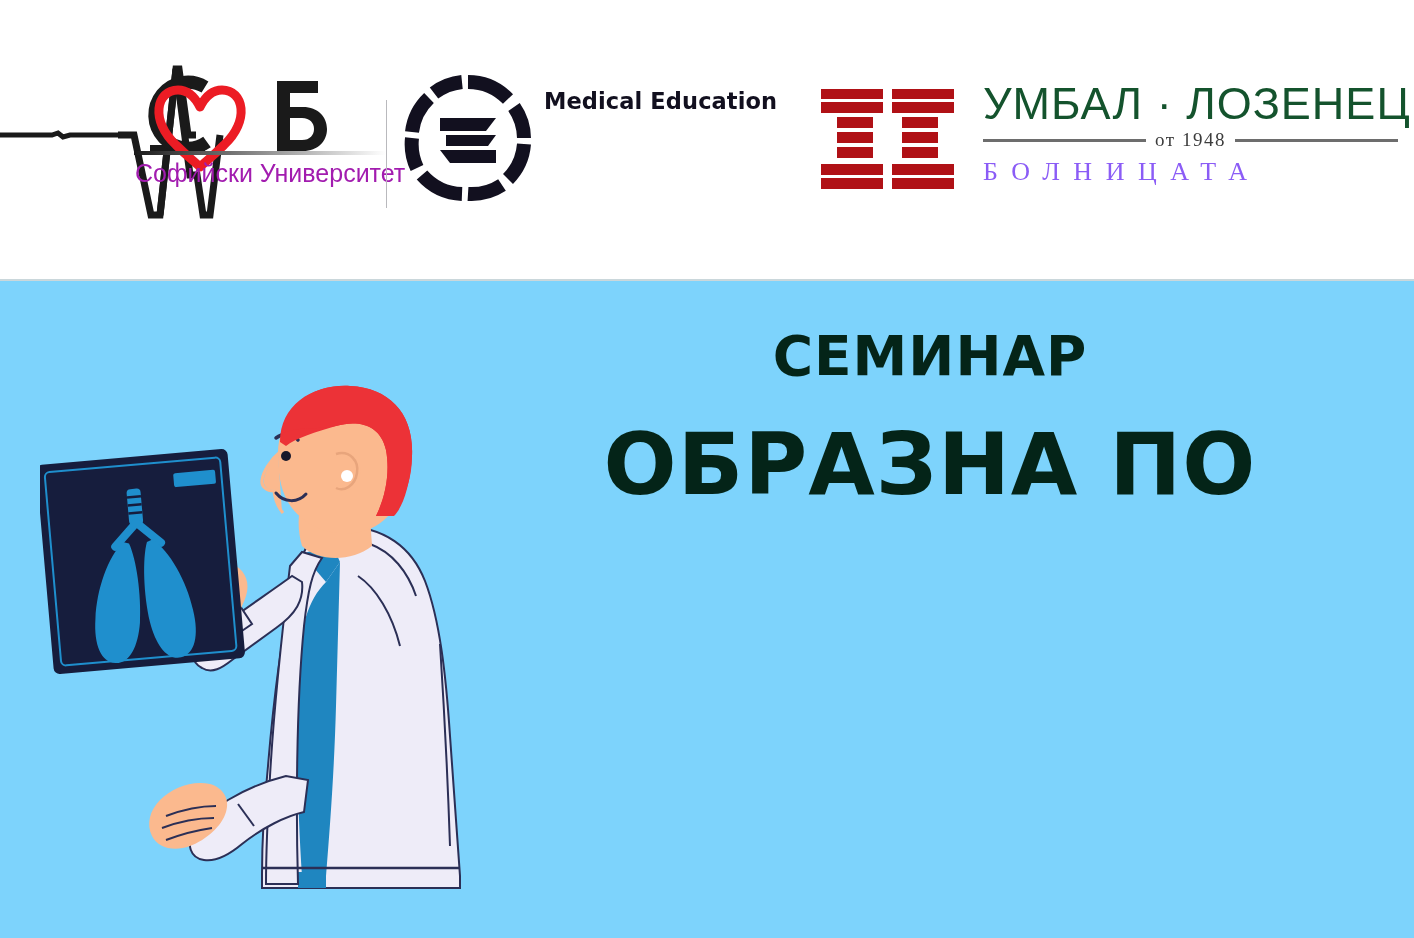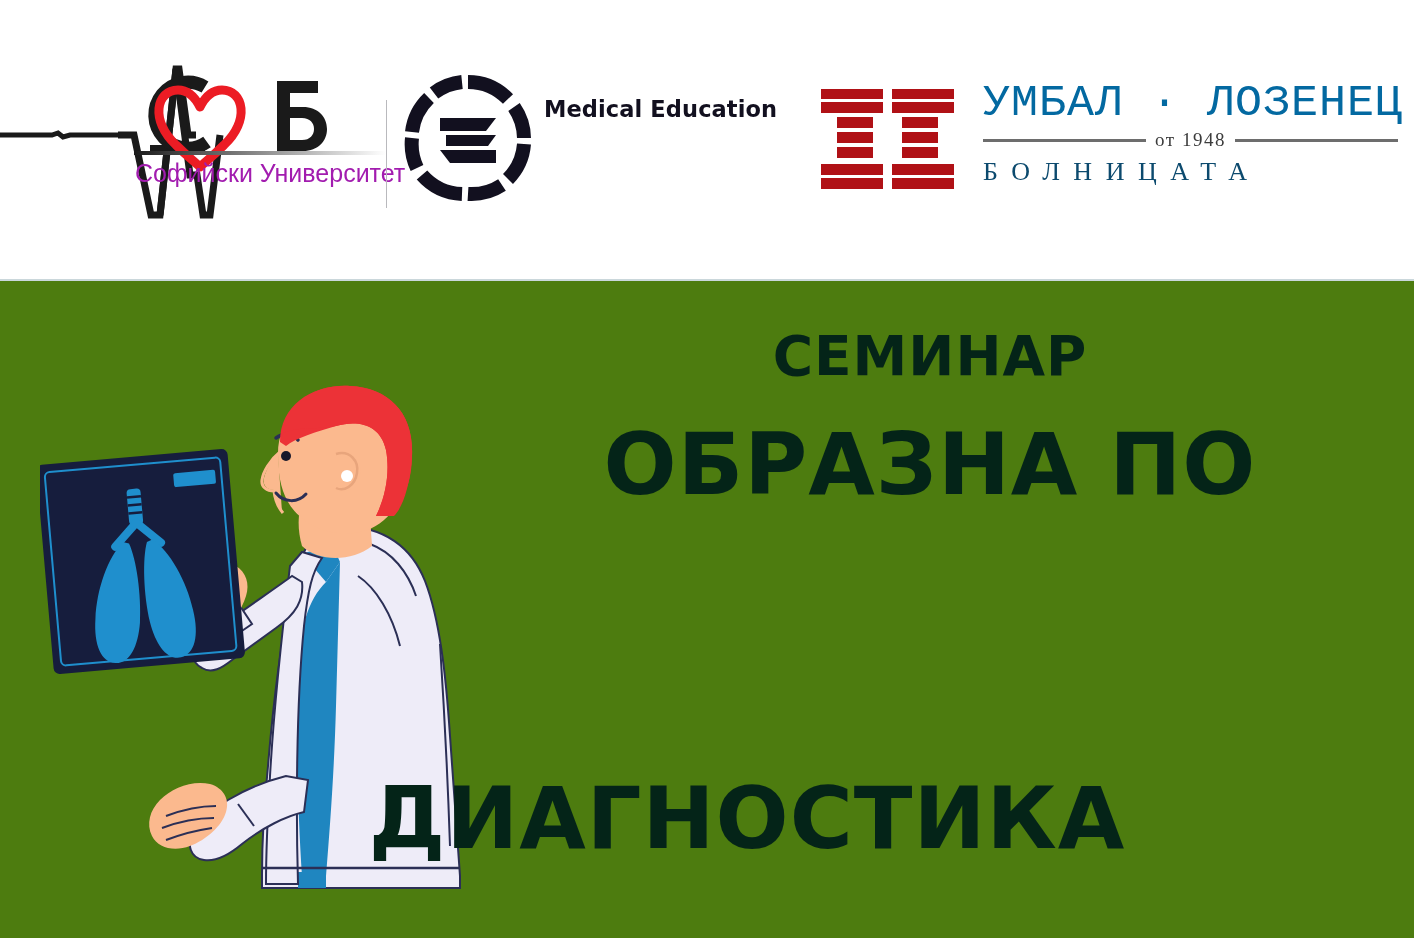--- a/index.html
+++ b/index.html
@@ -67,44 +67,43 @@
     color: #12101f;
     line-height: 0.95;
     white-space: nowrap;
   }
   .scome-sub {
     font-family: "DejaVu Sans", sans-serif;
     font-weight: bold;
     font-size: 22.5px;
     letter-spacing: 0.1px;
     color: #12101f;
-    margin-top: 8px;
     white-space: nowrap;
   }
 
   
   .umbal-logo {
     position: absolute;
     left: 815px; top: 80px;
     width: 585px; height: 122px;
   }
   .umbal-mark {
     position: absolute;
     left: 0; top: 5px;
     width: 145px; height: 110px;
   }
   .umbal-text {
     position: absolute;
     left: 168px; top: 0px;
     width: 415px;
   }
   .umbal-title {
-    font-family: Liberation Mono, monospace;
+    font-family: Liberation Sans, sans-serif;
     font-size: 45px;
-    color: #0369a1;
+    color: #14532d;
     letter-spacing: 1px;
     white-space: nowrap;
     line-height: 1.05;
   }
   .umbal-mid {
     display: flex;
     align-items: center;
     gap: 9px;
     margin-top: 2px;
   }
@@ -116,33 +115,33 @@
   .umbal-year {
     font-family: "Liberation Serif", serif;
     font-size: 19px;
     color: #3c3c3c;
     letter-spacing: 1.5px;
     white-space: nowrap;
   }
   .umbal-bottom {
     font-family: "Liberation Serif", serif;
     font-size: 26px;
-    color: #0c4a6e;
+    color: #8b5cf6;
     letter-spacing: 13.5px;
     margin-top: 6px;
     white-space: nowrap;
   }
 
   
   #teal-panel {
     position: absolute;
     left: 0; top: 281px;
     width: 1414px;
     height: 657px;
-    background: #4d7c0f;
+    background: #7dd3fc;
   }
   .panel-topline {
     position: absolute;
     left: 0; top: -2px;
     width: 1414px; height: 2px;
     background: #9fb7bd;
     opacity: .55;
   }
 
   
@@ -387,18 +386,15 @@
         <path d="M126 464 C142 458 158 454 172 452" fill="none" stroke="#2b2f56" stroke-width="2"></path>
 
         <path d="M222 492 L420 492" fill="none" stroke="#2b2f56" stroke-width="2.5"></path>
       </svg>
     </div>
 
     <div id="title-block">
       <div class="t-line t-kicker">СЕМИНАР</div>
       <div class="t-line t-big t-gap">ОБРАЗНА  ПО</div>
     </div>
-    <div id="line-diag">
-      <span class="t-line t-big">ДИАГНОСТИКА</span>
-    </div>
 
   </div>
 </div>
 
 </body></html>

